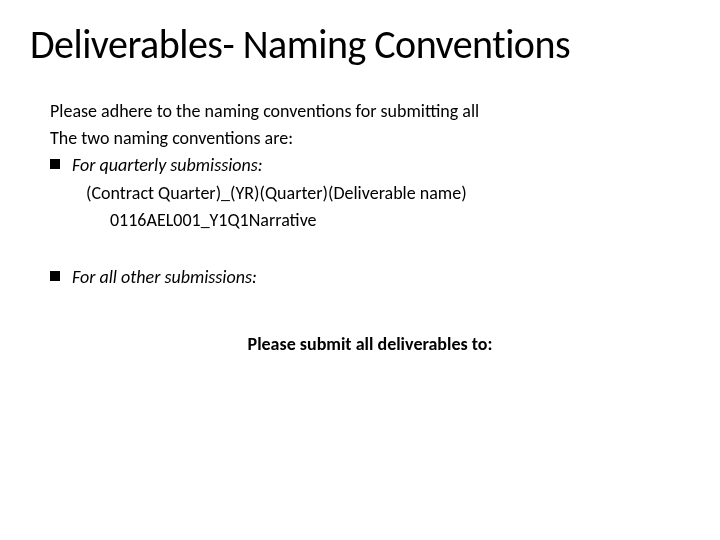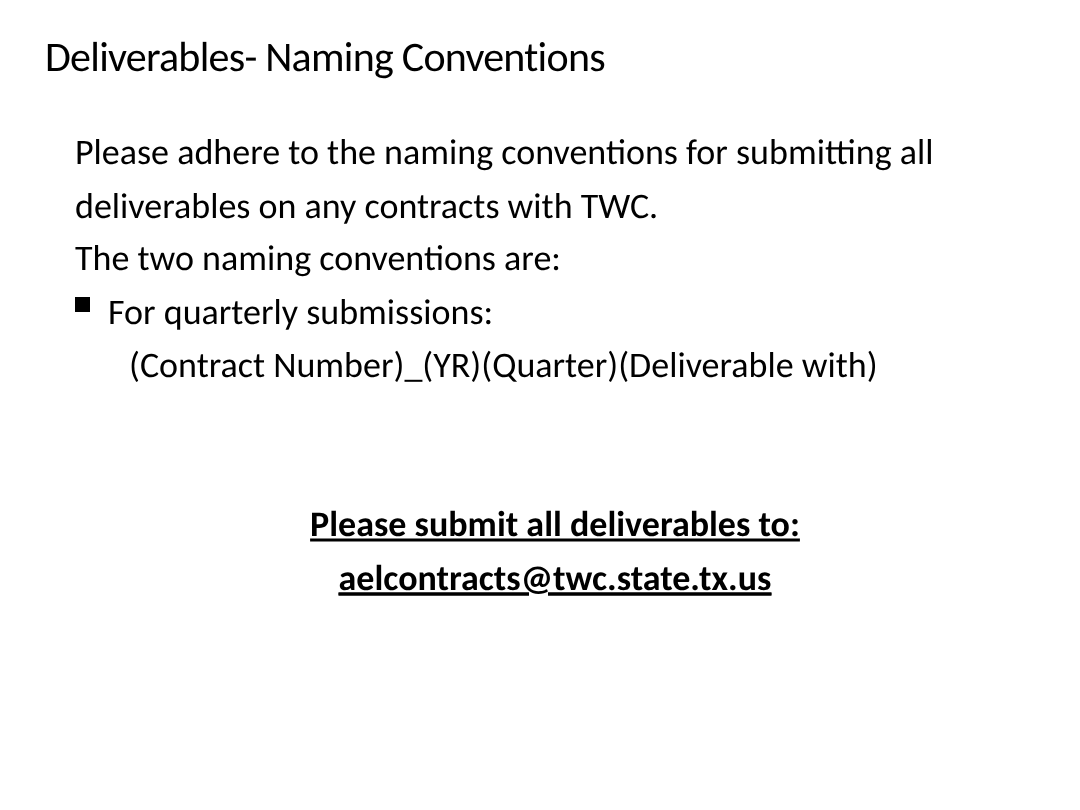--- a/index.html
+++ b/index.html
@@ -9,28 +9,28 @@
     }
     body {
       width: 720px;
       height: 540px;
       background: #ffffff;
       font-family: Calibri, Arial, sans-serif;
       color: #000000;
       padding: 20px 30px;
     }
     .title {
-      font-size: 28px;
+      font-size: 40px;
       font-weight: normal;
       margin-bottom: 30px;
       letter-spacing: -0.5px;
     }
     .content {
       padding-left: 20px;
-      font-size: 24px;
+      font-size: 18px;
       line-height: 1.4;
     }
     .intro-line {
       margin-bottom: 2px;
     }
     .bullet-section {
       margin-top: 2px;
     }
     .bullet-item {
       display: flex;
@@ -41,20 +41,21 @@
       display: inline-block;
       width: 10px;
       height: 10px;
       background: #000;
       margin-right: 12px;
       margin-top: 6px;
       flex-shrink: 0;
     }
     .bullet-text {
       flex: 1;
+      font-style: italic;
     }
     .pattern-line {
       padding-left: 36px;
       margin-bottom: 2px;
     }
     .example-line {
       padding-left: 60px;
       margin-bottom: 2px;
     }
     .section-gap {
@@ -64,51 +65,51 @@
       height: 40px;
     }
     .footer-block {
       text-align: center;
       padding-left: 100px;
       padding-right: 100px;
     }
     .footer-line {
       font-weight: bold;
       margin-bottom: 2px;
-      text-decoration: underline;
     }
     .email-link {
       font-weight: bold;
       text-decoration: underline;
     }
   </style>
 </head>
 <body>
 
 <div class="title">Deliverables- Naming Conventions</div>
 
 <div class="content">
   <div class="intro-line">Please adhere to the naming conventions for submitting all</div>
-  <div class="intro-line">deliverables on any contracts with TWC.</div>
   <div class="intro-line">The two naming conventions are:</div>
 
   <div class="bullet-section">
     <div class="bullet-item">
       <span class="bullet-marker"></span>
       <span class="bullet-text">For quarterly submissions:</span>
     </div>
-    <div class="pattern-line">(Contract Number)_(YR)(Quarter)(Deliverable with)</div>
+    <div class="pattern-line">(Contract Quarter)_(YR)(Quarter)(Deliverable name)</div>
+    <div class="example-line">0116AEL001_Y1Q1Narrative</div>
   </div>
 
   <div class="section-gap"></div>
 
   <div class="bullet-section">
+    <div class="bullet-item">
+      <span class="bullet-marker"></span>
+      <span class="bullet-text">For all other submissions:</span>
+    </div>
   </div>
 
   <div class="section-gap-large"></div>
 
   <div class="footer-block">
     <div class="footer-line">Please submit all deliverables to:</div>
-    <div class="footer-line">
-      <span class="email-link">aelcontracts@twc.state.tx.us</span>
-    </div>
   </div>
 </div>
 
 </body></html>

